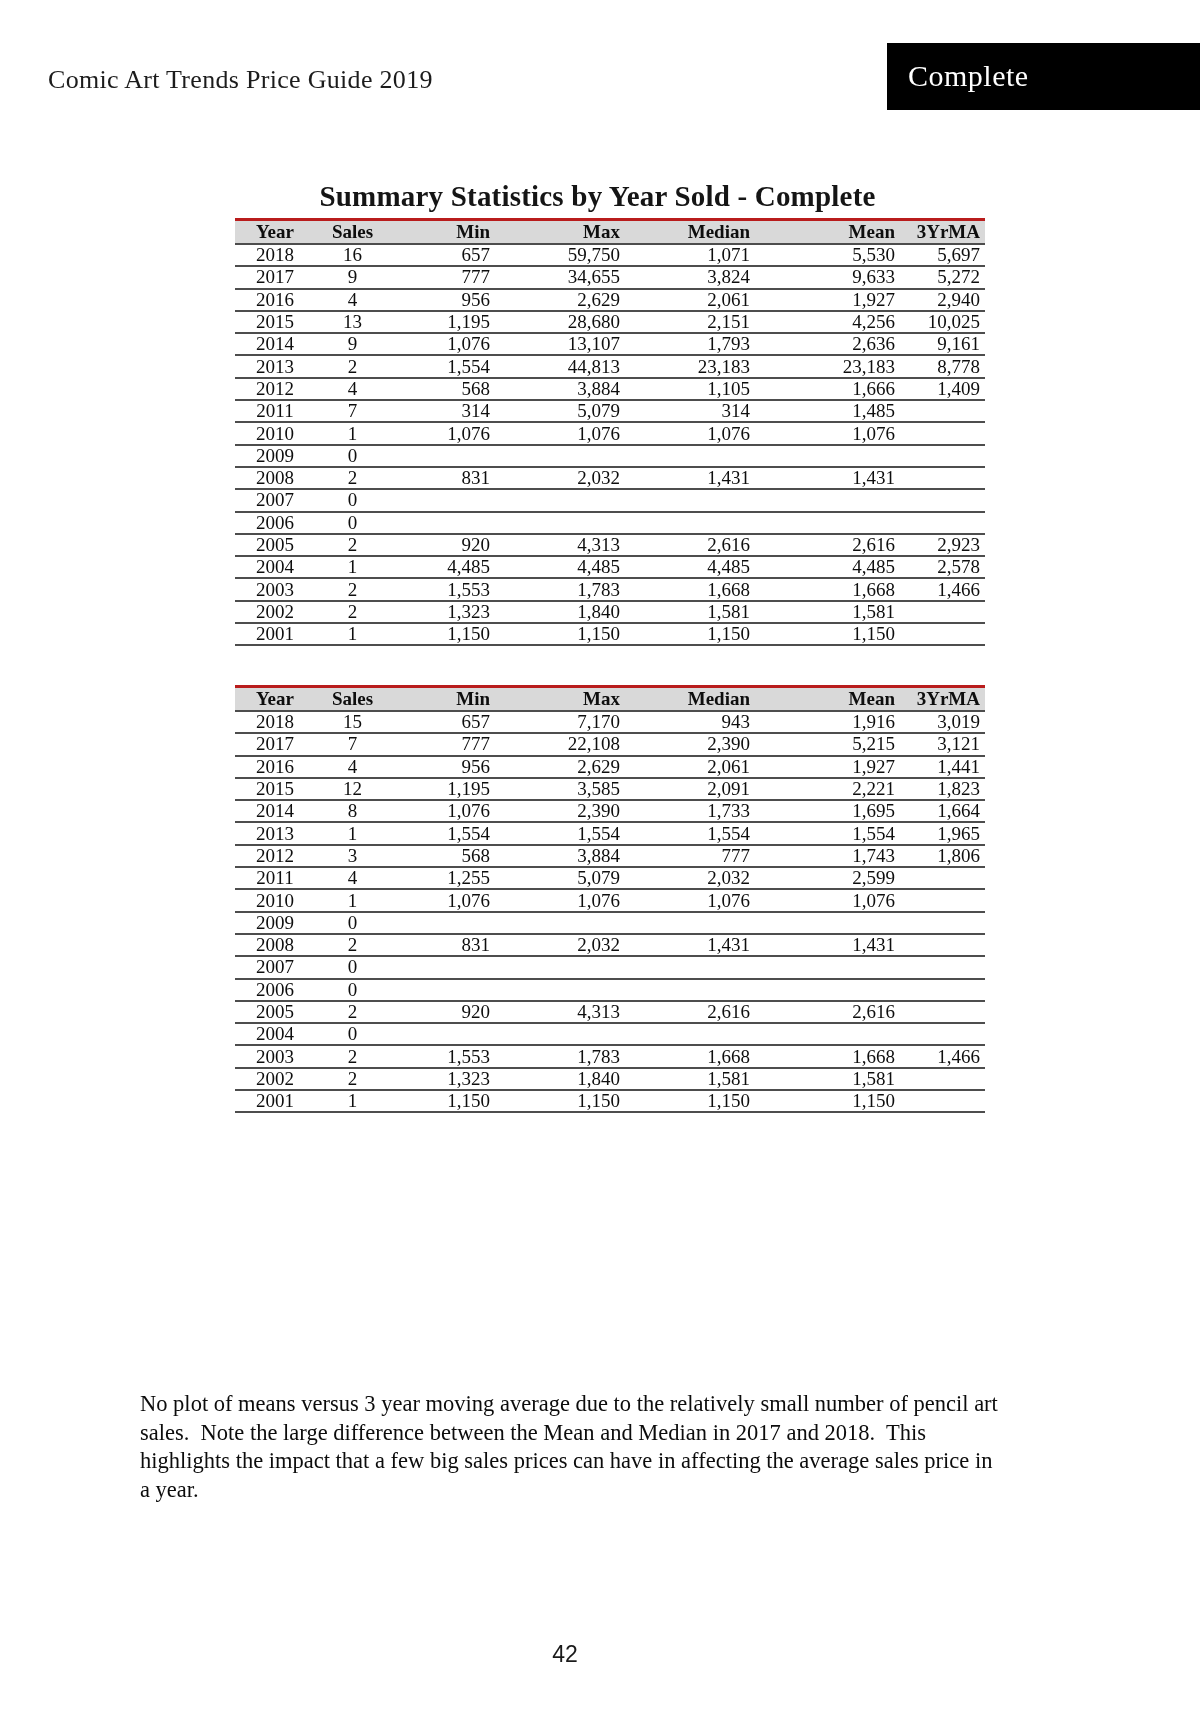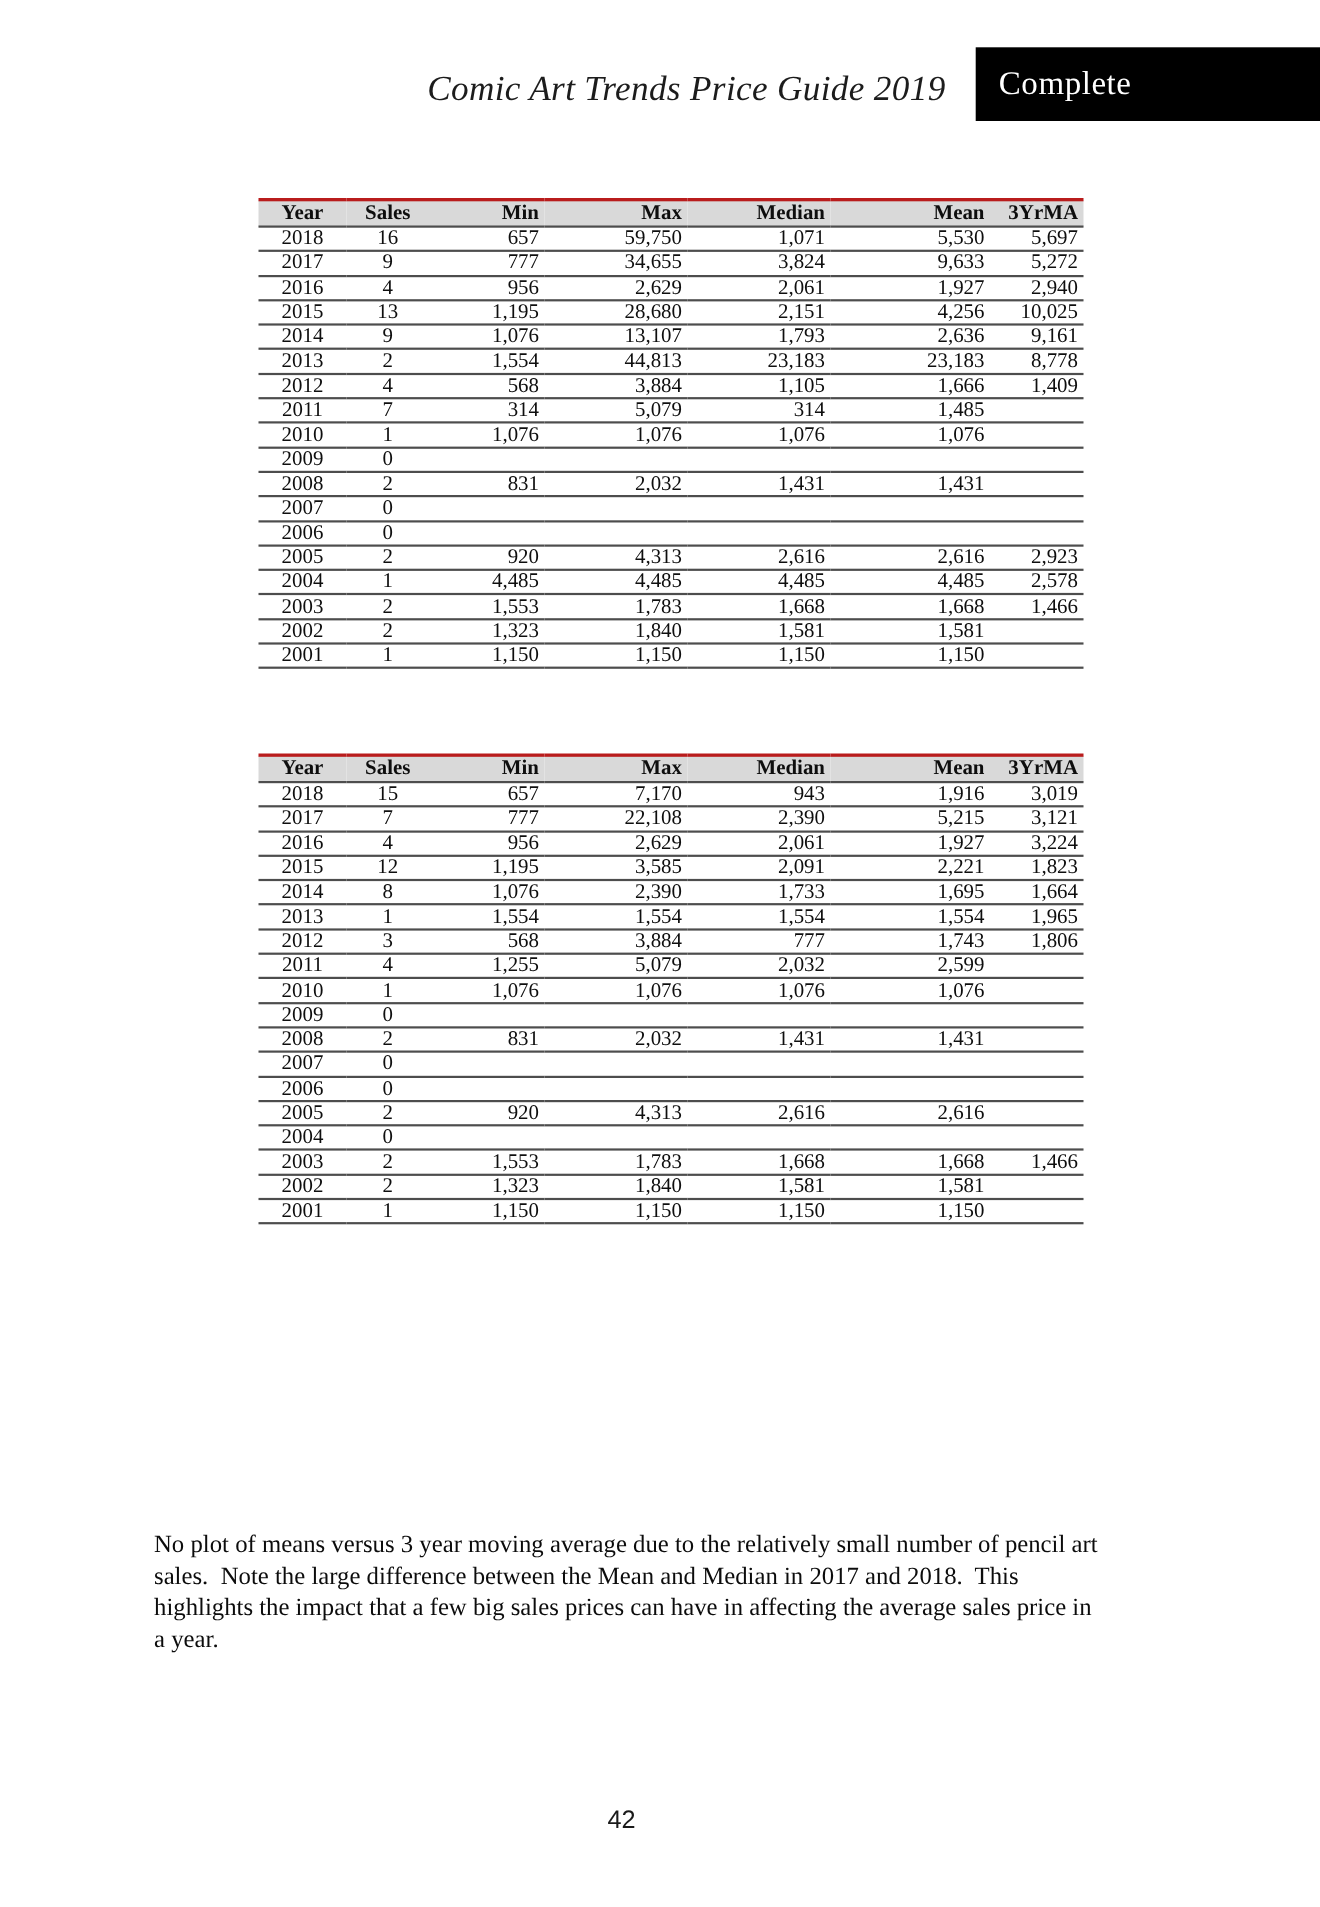--- a/index.html
+++ b/index.html
@@ -5,21 +5,21 @@
   html, body { margin:0; padding:0; background:#888; }
   .page {
     position:relative; width:1200px; height:1734px; margin:0 auto;
     background:#ffffff; overflow:hidden;
     font-family:"Liberation Serif","DejaVu Serif",serif; color:#111;
   }
 
   
   .running-title {
     position:absolute; top:66px; left:48px; width:1152px;
-    text-align:center; font-style:italic; font-size:32px; line-height:28px;
+    font-size:26px; line-height:28px;
     color:#1c1c1c; letter-spacing:0.3px;
   }
   .author-tab {
     position:absolute; top:43px; left:887px; width:313px; height:67px;
     background:#000000;
   }
   .author-tab span {
     display:block; padding-left:21px; color:#ffffff;
     font-size:30px; line-height:66px; letter-spacing:0.5px;
   }
@@ -74,20 +74,21 @@
 
 <div class="page">
 
   <div class="running-title">Comic Art Trends Price Guide 2019</div>
 
   <div class="author-tab">
     <span>Complete</span>
   </div>
 
   <section class="table-section section-complete">
+    <h2 class="tbl-title">Summary Statistics by Year Sold - Complete</h2>
     <table class="doc-table">
         <thead>
           <tr>
             <th>Year</th>
             <th>Sales</th>
             <th>Min</th>
             <th>Max</th>
             <th>Median</th>
             <th>Mean</th>
             <th>3YrMA</th>
@@ -292,21 +293,21 @@
             <td>5,215</td>
             <td>3,121</td>
           </tr>
           <tr>
             <td>2016</td>
             <td>4</td>
             <td>956</td>
             <td>2,629</td>
             <td>2,061</td>
             <td>1,927</td>
-            <td>3,224</td>
+            <td>1,441</td>
           </tr>
           <tr>
             <td>2015</td>
             <td>12</td>
             <td>1,195</td>
             <td>3,585</td>
             <td>2,091</td>
             <td>2,221</td>
             <td>1,823</td>
           </tr>

